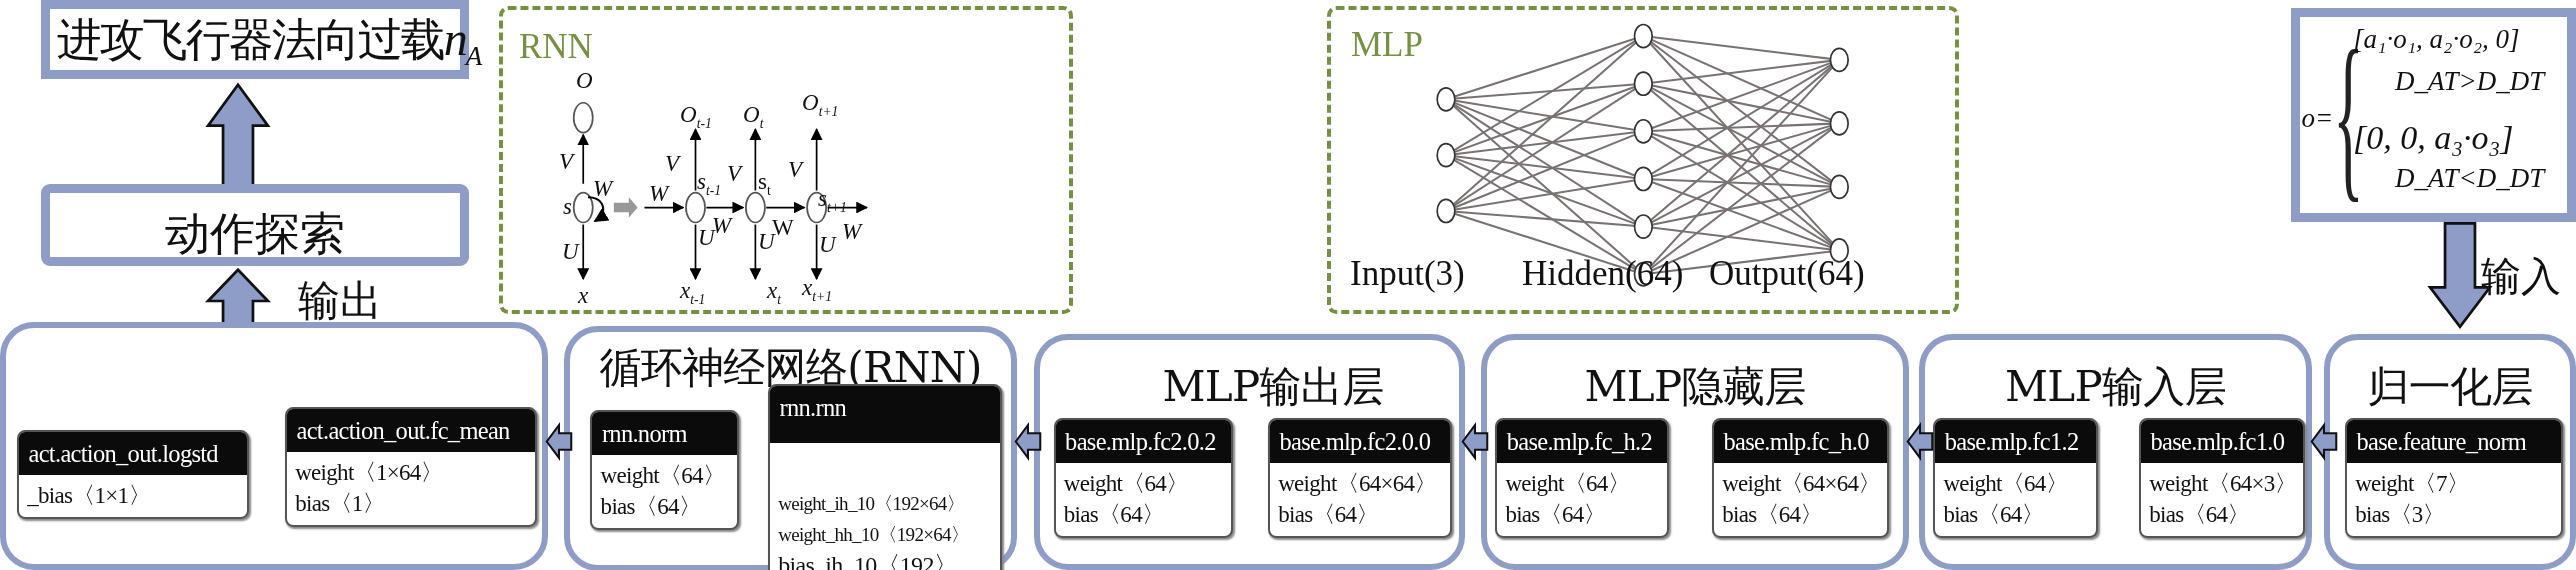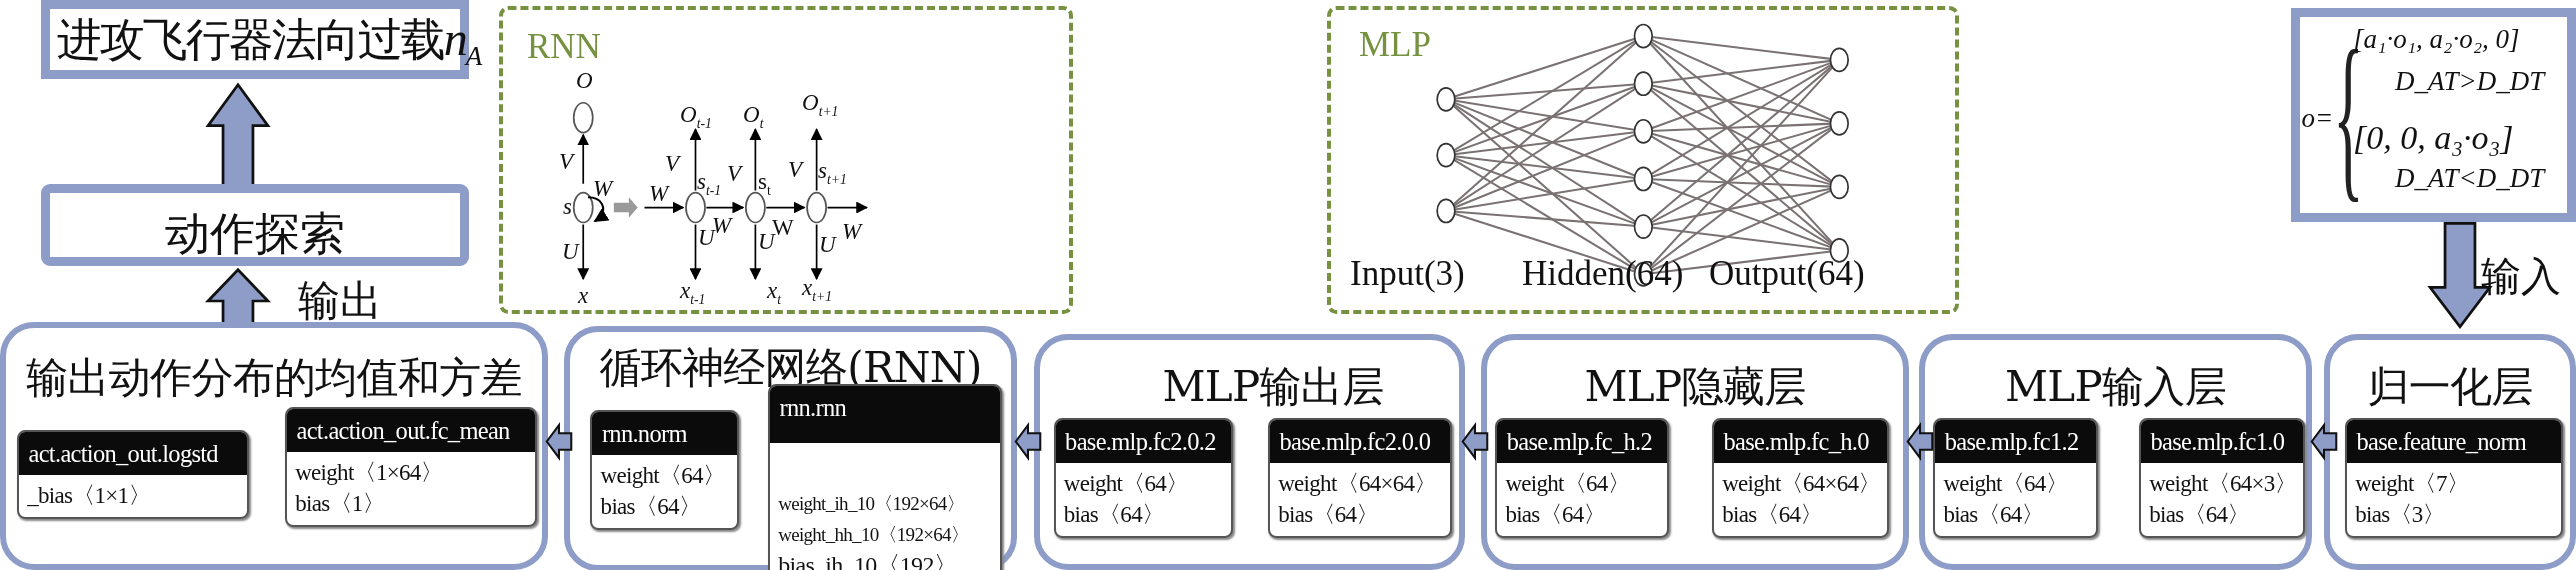--- a/index.html
+++ b/index.html
@@ -6,21 +6,21 @@
   body{width:2576px;height:570px;position:relative;overflow:hidden;font-family:"Liberation Serif","DejaVu Serif",serif;color:#111;}
   .abs{position:absolute;}
   .bluebox{position:absolute;box-sizing:border-box;border:9.5px solid #8e9cc8;background:#fff;}
   .rbox{position:absolute;box-sizing:border-box;border:6.1px solid #8e9cc8;border-radius:34px;background:#fff;}
   .dash{position:absolute;box-sizing:border-box;border:4.8px dashed #76913f;border-radius:9.5px;}
   .cjk{font-family:"DejaVu Serif","Liberation Serif",serif;}
   .title-lg{position:absolute;left:0;right:0;text-align:center;font-size:42px;white-space:nowrap;letter-spacing:-0.7px;}
   .card{position:absolute;box-sizing:border-box;border:2px solid #555;border-radius:8.2px;background:#fff;overflow:hidden;box-shadow:1.4px 2px 2px #888;}
   .card .hd{background:#0b0b0b;color:#fff;font-size:24.5px;padding:8.2px 6.8px 6.8px 9.5px;white-space:nowrap;letter-spacing:-0.7px;}
   .card .bd{font-size:23px;padding:5.5px 5.5px 5.5px 8.2px;line-height:31px;white-space:nowrap;letter-spacing:-0.7px;}
-  .lbl-green{position:absolute;color:#76913f;font-size:35px;margin-left:8px;}
+  .lbl-green{position:absolute;color:#76913f;font-size:35px;}
   .math{font-style:italic;}
   svg{position:absolute;overflow:visible;}
 </style>
 </head>
 <body>
 
 <div class="bluebox" style="left:41px;top:0;width:428px;height:79px;">
   <div class="abs cjk" style="left:6.8px;top:1.4px;font-size:45px;white-space:nowrap;letter-spacing:-2px;">
     <span>进攻飞行器法向过载</span><span class="math" style="font-family:'Liberation Serif',serif;font-size:48px;">n</span><sub class="math" style="font-family:'Liberation Serif',serif;font-size:27px;">A</sub>
   </div>
@@ -85,21 +85,21 @@
   <span class="abs" style="left:181px;top:102px;"><span>O</span><sub style="font-size:13.6px;">t-1</sub></span>
   <span class="abs" style="left:244px;top:102px;"><span>O</span><sub style="font-size:13.6px;">t</sub></span>
   <span class="abs" style="left:303px;top:90px;"><span>O</span><sub style="font-size:13.6px;">t+1</sub></span>
 
   <span class="abs" style="left:166px;top:151px;">V</span>
   <span class="abs" style="left:228px;top:161px;">V</span>
   <span class="abs" style="left:289px;top:157px;">V</span>
 
   <span class="abs" style="left:198px;top:169px;"><span>s</span><sub style="font-size:13.6px;">t-1</sub></span>
   <span class="abs" style="left:259px;top:169px;font-style:normal;"><span>s</span><sub style="font-size:13.6px;">t</sub></span>
-  <span class="abs" style="left:319px;top:158px;"><span>s</span><sub style="font-size:13.6px;">t+1</sub></span>
+  <span class="abs" style="left:319px;top:186px;"><span>s</span><sub style="font-size:13.6px;">t+1</sub></span>
 
   <span class="abs" style="left:199px;top:225px;">U</span>
   <span class="abs" style="left:213px;top:213px;">W</span>
   <span class="abs" style="left:259px;top:229px;">U</span>
   <span class="abs" style="left:273px;top:215px;font-style:normal;">W</span>
   <span class="abs" style="left:320px;top:232px;">U</span>
   <span class="abs" style="left:343px;top:219px;">W</span>
 
   <span class="abs" style="left:181px;top:278px;"><span>x</span><sub style="font-size:13.6px;">t-1</sub></span>
   <span class="abs" style="left:244px;top:278px;margin-left:24px;"><span>x</span><sub style="font-size:13.6px;">t</sub></span>
@@ -180,21 +180,20 @@
   <div class="abs math" style="left:95px;top:146px;font-size:27px;white-space:nowrap;">D_AT&lt;D_DT</div>
 </div>
 
 <svg style="left:2426px;top:222px;" width="68" height="109" viewBox="0 0 100 160">
   <polygon points="28,2 72,2 72,96 94,96 50,154 6,96 28,96" fill="#8e9cc8" stroke="#111" stroke-width="4"></polygon>
 </svg>
 <div class="abs cjk" style="left:2481px;top:249px;font-size:40px;">输入</div>
 
 <div id="stages">
     <div class="rbox" style="left: 0px; top: 322px; width: 548px; height: 248px;">
-      <div class="title-lg cjk" style="top: 22px;">输出动作分布的均值和方差</div>
       <div class="card" style="left: 11px; top: 102px; width: 232px;">
         <div class="hd">act.action_out.logstd</div>
         <div class="bd">
           <div>_bias〈1×1〉</div>
         </div>
       </div>
       <div class="card" style="left: 279px; top: 79px; width: 252px;">
         <div class="hd">act.action_out.fc_mean</div>
         <div class="bd">
           <div>weight〈1×64〉</div>

